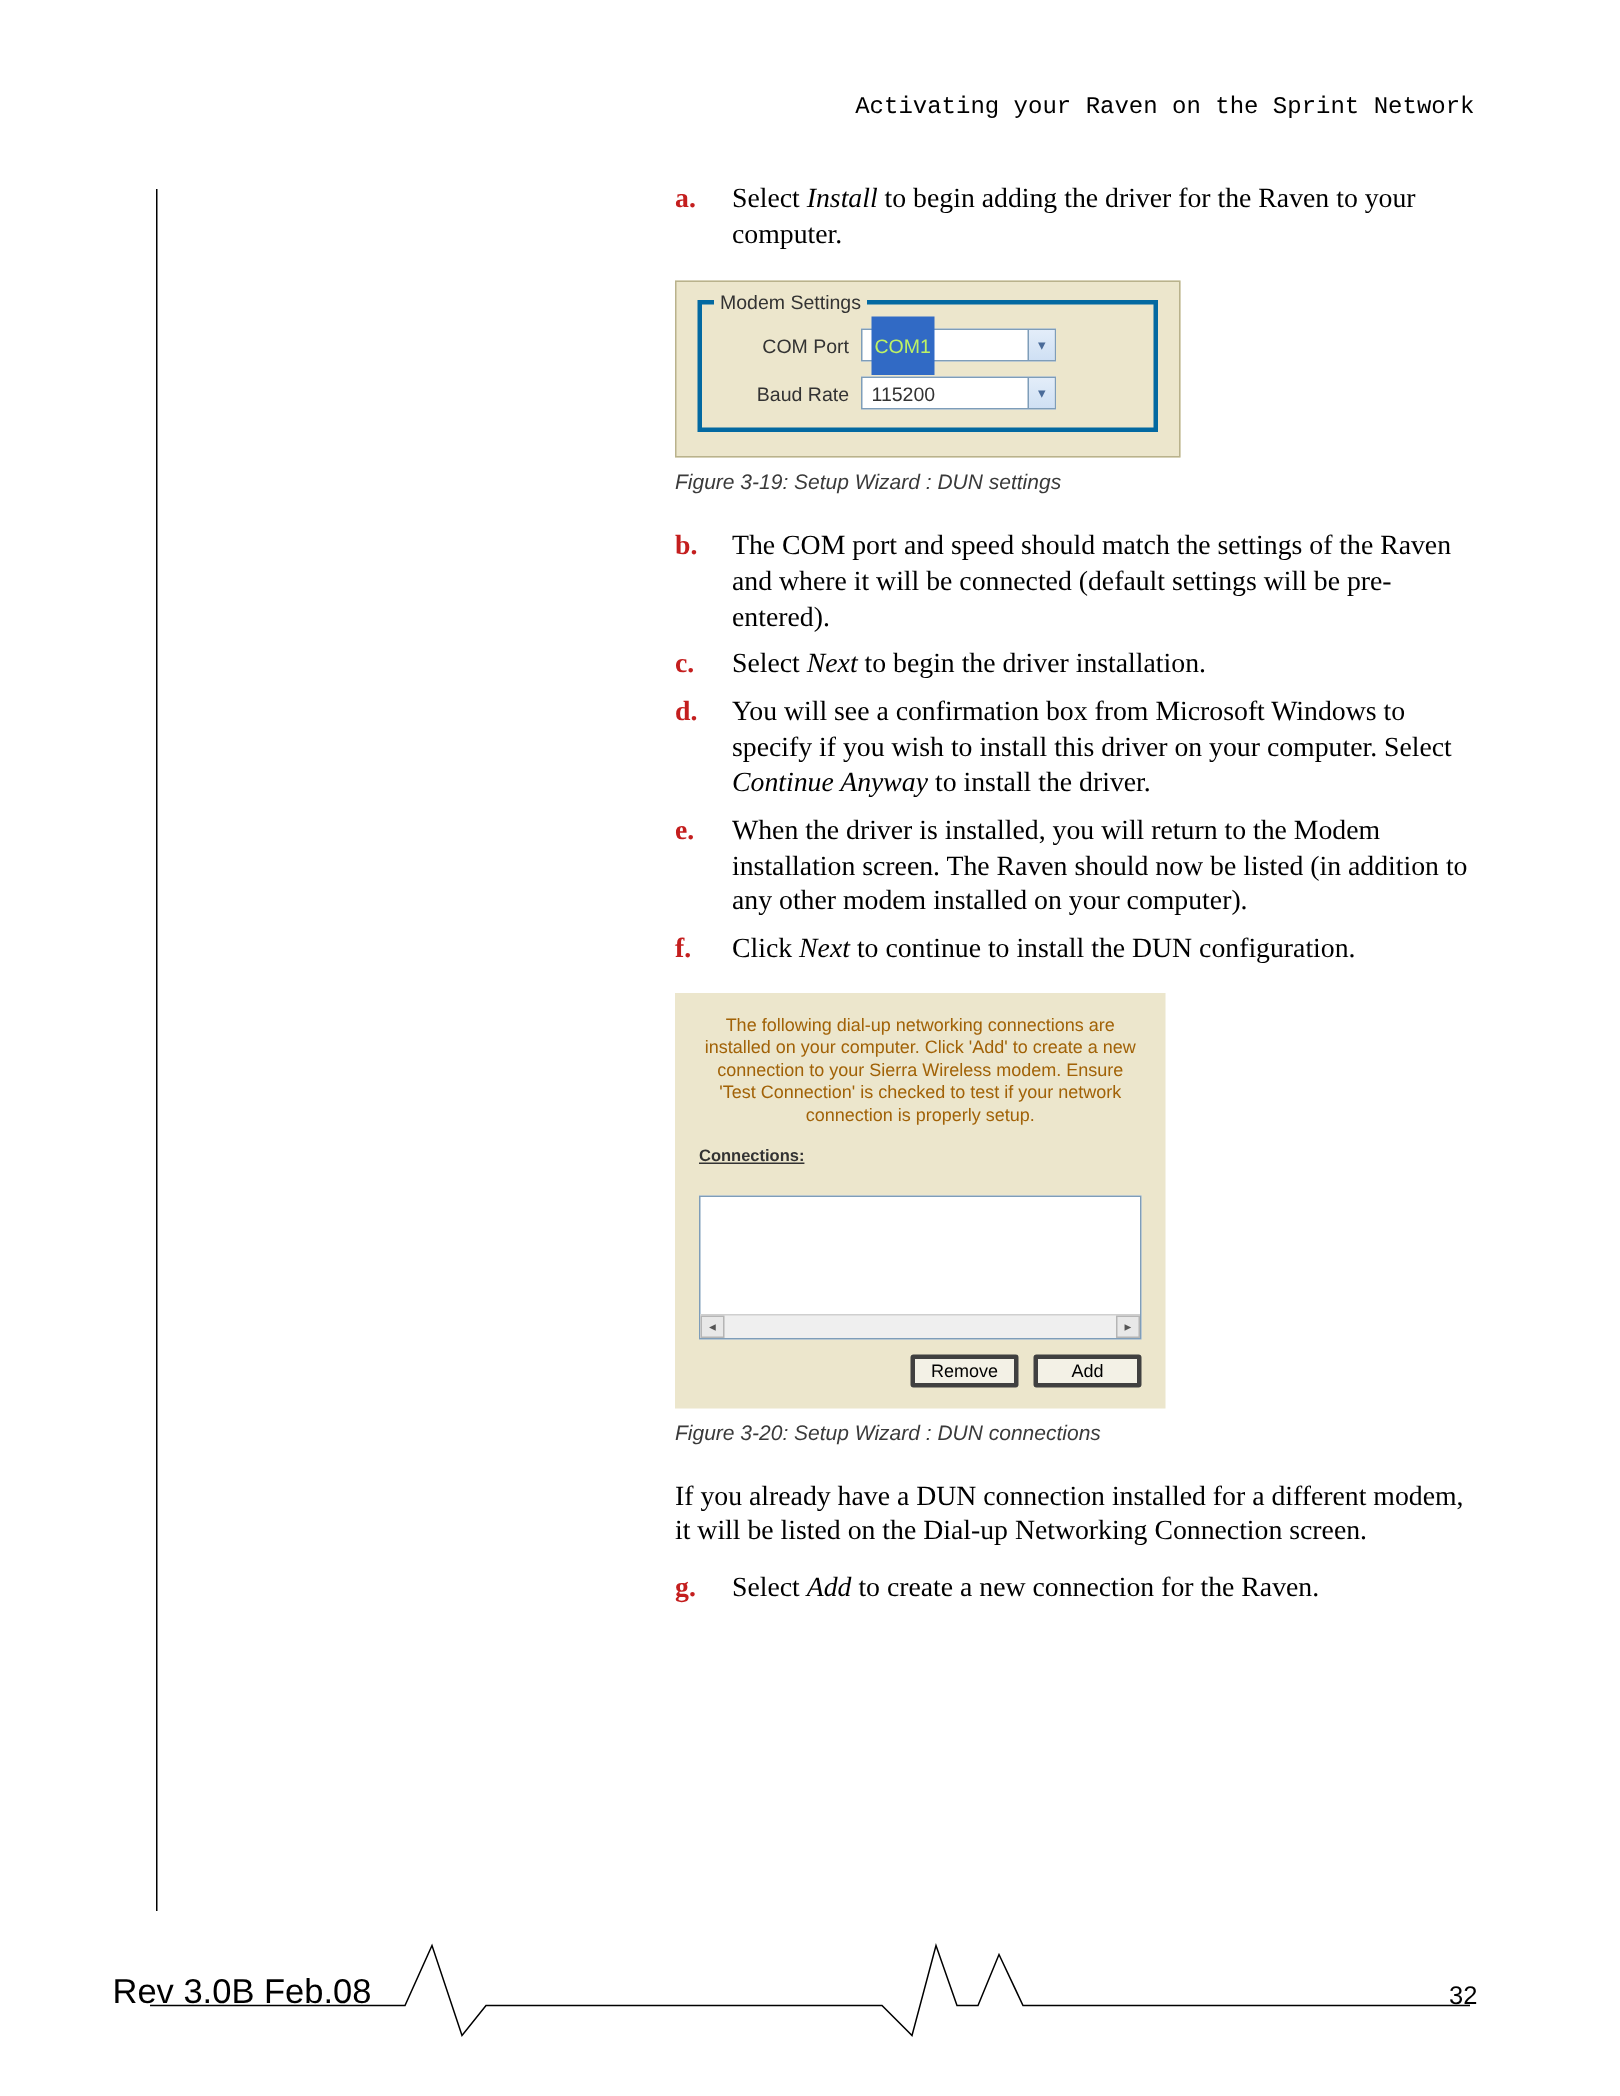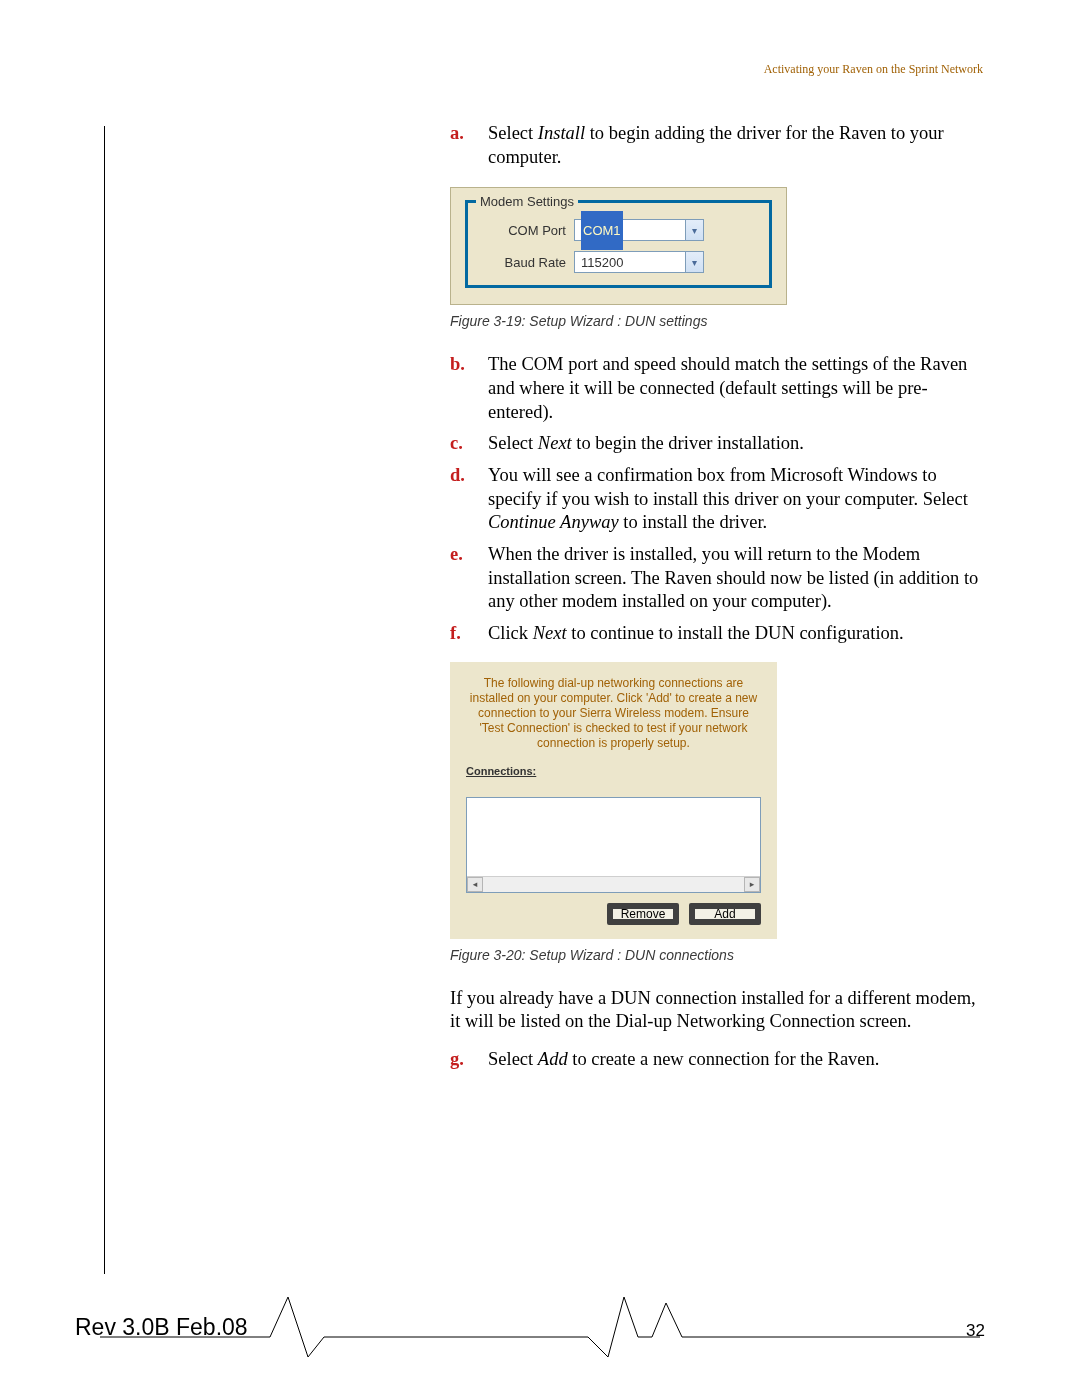--- a/index.html
+++ b/index.html
@@ -13,23 +13,23 @@
   }
   .page {
     position: relative;
     width: 1080px;
     height: 1397px;
   }
   .header {
     position: absolute;
     top: 62px;
     right: 97px;
-    font-family: Liberation Serif, serif;
-    font-size: 12px;
-    color: #a16207;
+    font-family: Liberation Mono, monospace;
+    font-size: 16px;
+    color: #000000;
   }
   .vline {
     position: absolute;
     top: 126px;
     left: 104px;
     width: 1px;
     height: 1148px;
     background: #000;
   }
   .content {
@@ -82,21 +82,21 @@
   .fig1 .row:last-child { margin-bottom: 0; }
   .fig1 .lbl { width: 84px; text-align: right; margin-right: 8px; }
   .fig1 .combo {
     width: 130px; height: 22px;
     background: #fff;
     border: 1px solid #7e9db9;
     display: flex; justify-content: space-between; align-items: center;
     padding: 0 0 0 6px;
     font-size: 13px;
   }
-  .fig1 .combo .val.sel { background: #316ac5; color:#fef9c3; padding:12px 2px; }
+  .fig1 .combo .val.sel { background: #316ac5; color:#bef264; padding:12px 2px; }
   .fig1 .combo .arrow {
     width: 18px; height: 20px;
     border-left: 1px solid #7e9db9;
     background: linear-gradient(#e3edf9,#cfe0f4);
     display:flex;align-items:center;justify-content:center;
     color:#4a6b99; font-size:10px;
   }
   .figcap {
     font-family: Arial, Helvetica, sans-serif;
     font-style: italic;
@@ -137,21 +137,21 @@
   .fig2 .sbtn {
     width:16px; height:15px; background:#e8e8e8;
     border:1px solid #b5b5b5;
     display:flex;align-items:center;justify-content:center;
     font-size:9px;color:#555;
   }
   .fig2 .btnrow { display:flex; justify-content:flex-end; gap:10px; margin-top:10px; }
   .fig2 .winbtn {
     width:72px; height:22px;
     background:#f3f1e6;
-    border:6px solid #404040;
+    border:3px solid #404040;
     border-radius:2px;
     font-size:12px; color:#000;
     display:flex;align-items:center;justify-content:center;
     font-family: Tahoma, Arial, sans-serif;
   }
 
   .para {
     font-size: 18.5px;
     line-height: 1.28;
     margin: 8px 0 14px 0;

